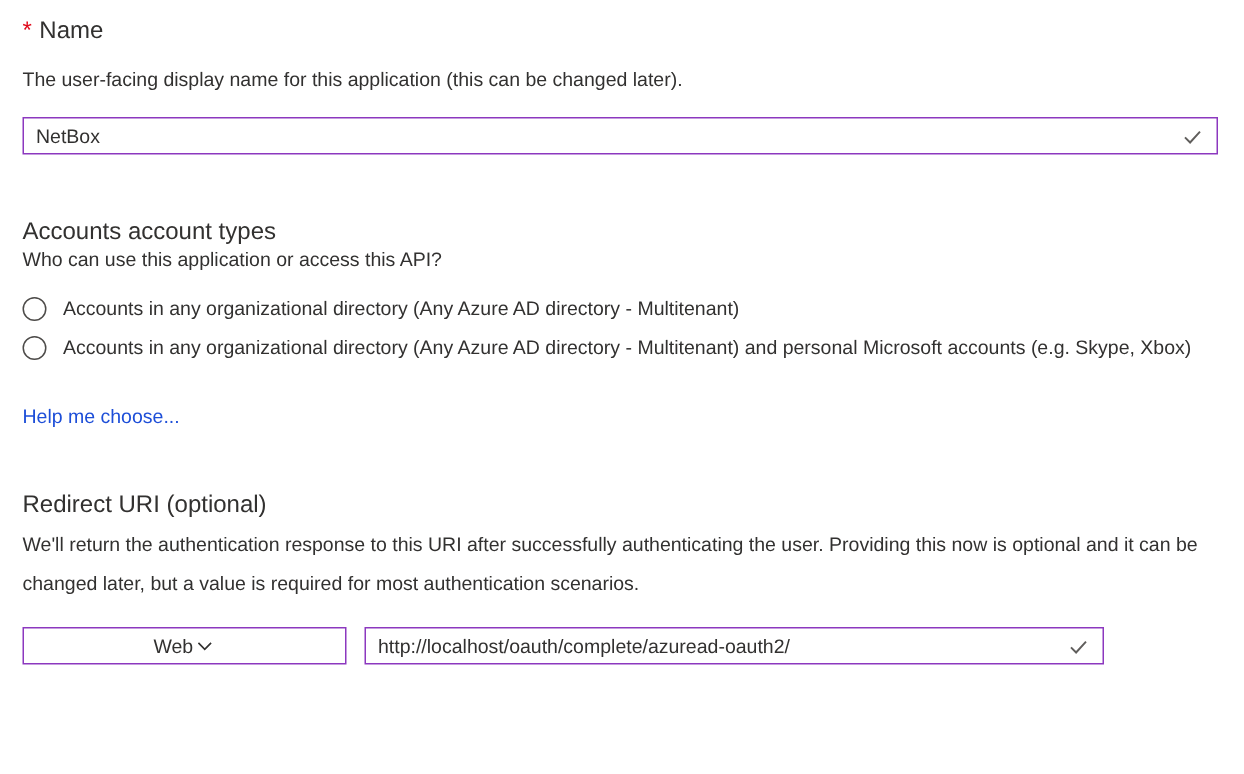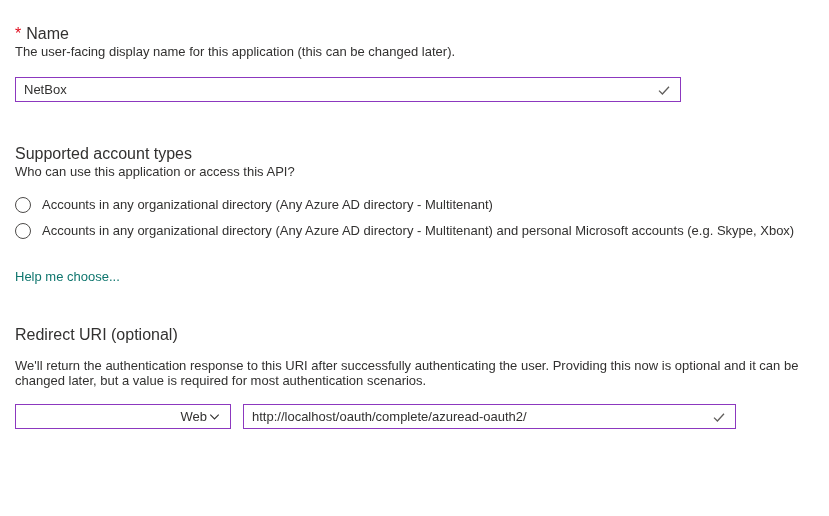--- a/index.html
+++ b/index.html
@@ -4,47 +4,47 @@
 <style>
   html, body { margin: 0; padding: 0; }
   body {
     width: 829px;
     height: 516px;
     background: #ffffff;
     font-family: "Liberation Sans", sans-serif;
     color: #323130;
     overflow: hidden;
   }
-  .page { padding: 25px 15px 0 15px; box-sizing: border-box; }
+  .page { padding: 12px 15px 0 15px; box-sizing: border-box; }
 
   .section-heading {
     font-size: 16px;
     line-height: 18px;
     font-weight: 400;
     color: #323130;
   }
   .req-marker { color: #e00b1c; margin-right: 5px; }
 
   .body-text {
     font-size: 13px;
     line-height: 18px;
     color: #323130;
   }
-  .name-desc { margin-top: 0; }
+  .name-desc { margin-top: 14px; }
 
   .field-box {
     box-sizing: border-box;
     height: 25px;
     border: 1px solid #8c38bf;
     background: #fff;
     display: flex;
     align-items: center;
     padding: 0 8px;
   }
-  .name-input-wrap { margin-top: 16px; width: 666px; }
+  .name-input-wrap { margin-top: 16px; width: 797px; }
   .text-input {
     border: none;
     outline: none;
     flex: 1 1 auto;
     min-width: 0;
     font-size: 13px;
     font-family: inherit;
     color: #323130;
     background: transparent;
     padding: 0;
@@ -74,32 +74,32 @@
     top: 3px; left: 3px; right: 3px; bottom: 3px;
     border-radius: 50%;
     background: #0078d4;
   }
   .radio-label { font-size: 13px; line-height: 16px; }
 
   .help-link {
     display: inline-block;
     margin-top: 25px;
     font-size: 13px;
-    color: #0f766e;
+    color: #1d4ed8;
     text-decoration: none;
     cursor: pointer;
   }
 
   .redirect-heading { margin-top: 41px; }
-  .redirect-desc { margin-top: 14px; max-width: 800px; line-height: 15px; }
+  .redirect-desc { margin-top: 4px; max-width: 800px; line-height: 26px; }
 
   .controls-row { display: flex; margin-top: 16px; }
   .platform-select {
     width: 216px;
-    justify-content: flex-end;
+    justify-content: center;
     cursor: pointer;
     font-size: 13px;
   }
   .uri-input-wrap { width: 493px; margin-left: 12px; }
 </style>
 </head>
 <body>
 
 <div class="page">
 
@@ -111,21 +111,21 @@
   <div class="field-box name-input-wrap">
     <input class="text-input" type="text" value="NetBox" style="">
     <span class="icon">
       <svg width="16" height="16" viewBox="0 0 16 16">
         <path d="M3 8.6 L6.4 12 L13 4.8" fill="none" stroke="#605e5c" stroke-width="1.3"></path>
       </svg>
     </span>
   </div>
 
   
-  <div class="section-heading account-heading">Supported account types</div>
+  <div class="section-heading account-heading">Accounts account types</div>
 
   <div class="body-text question-text">Who can use this application or access this API?</div>
 
   <div class="radio-group">
     <div class="radio-row">
       <span class="radio-circle"></span>
       <span class="radio-label">Accounts in any organizational directory (Any Azure AD directory - Multitenant)</span>
     </div>
     <div class="radio-row">
       <span class="radio-circle"></span>

